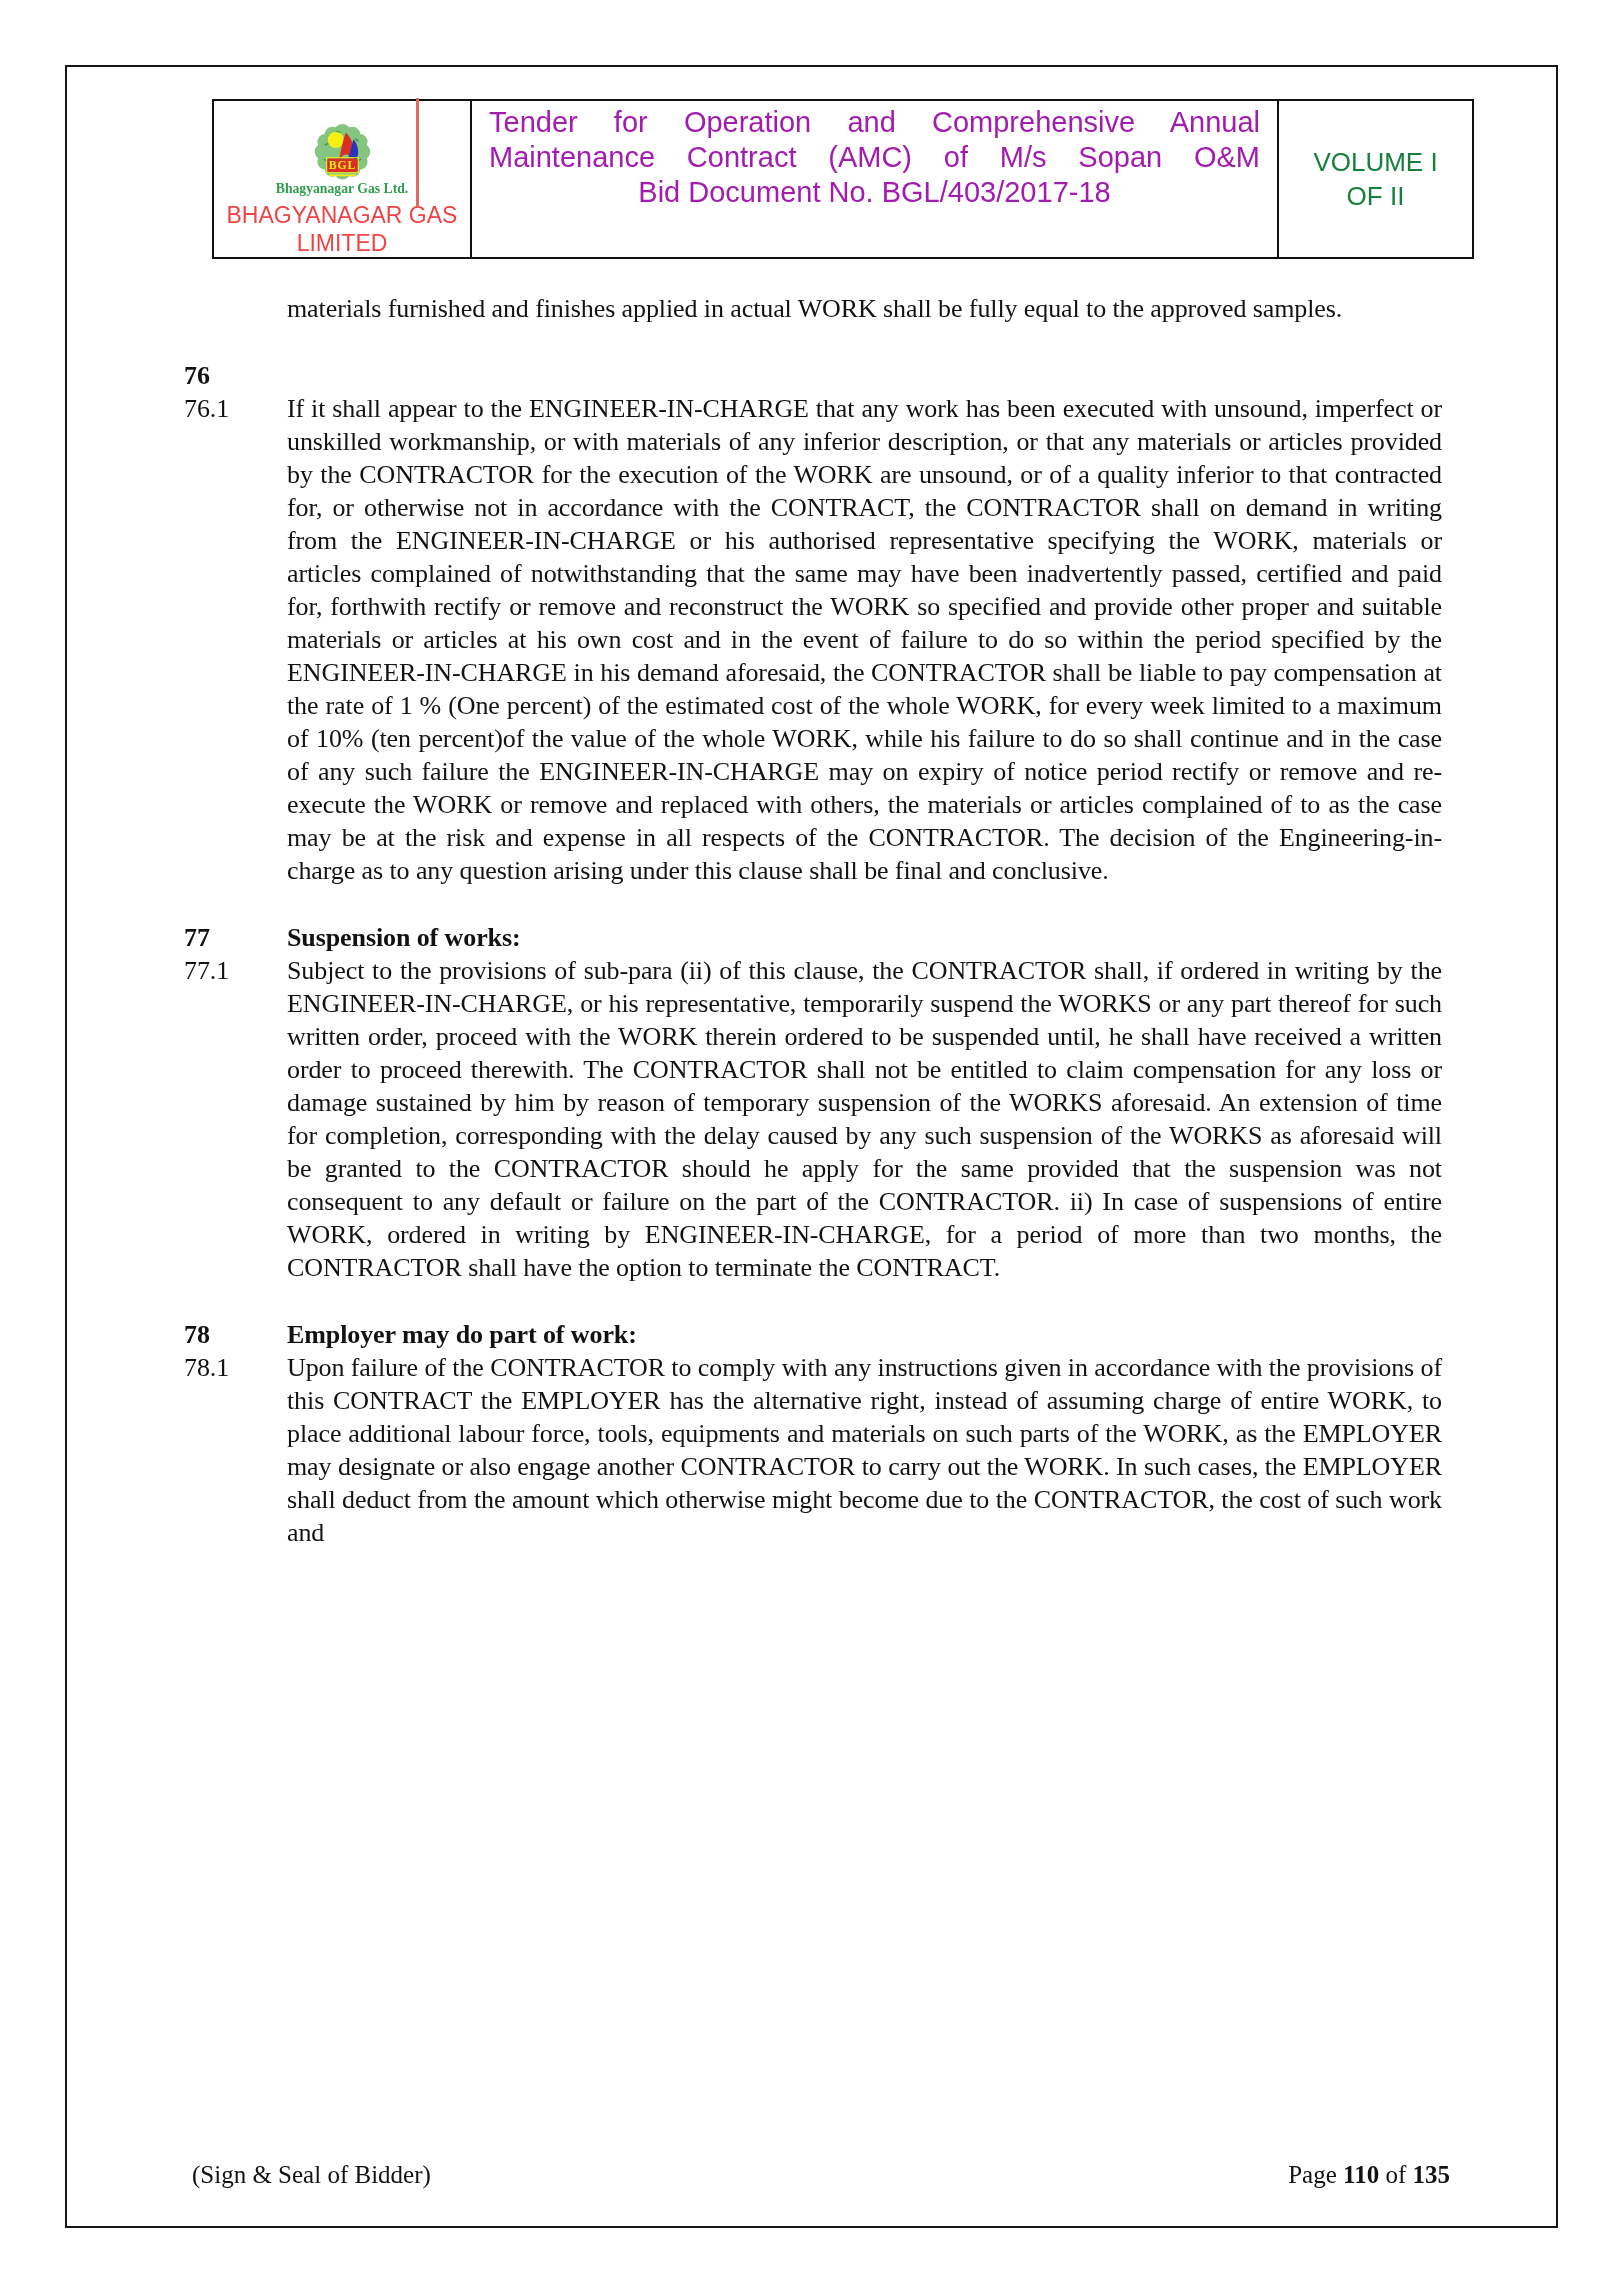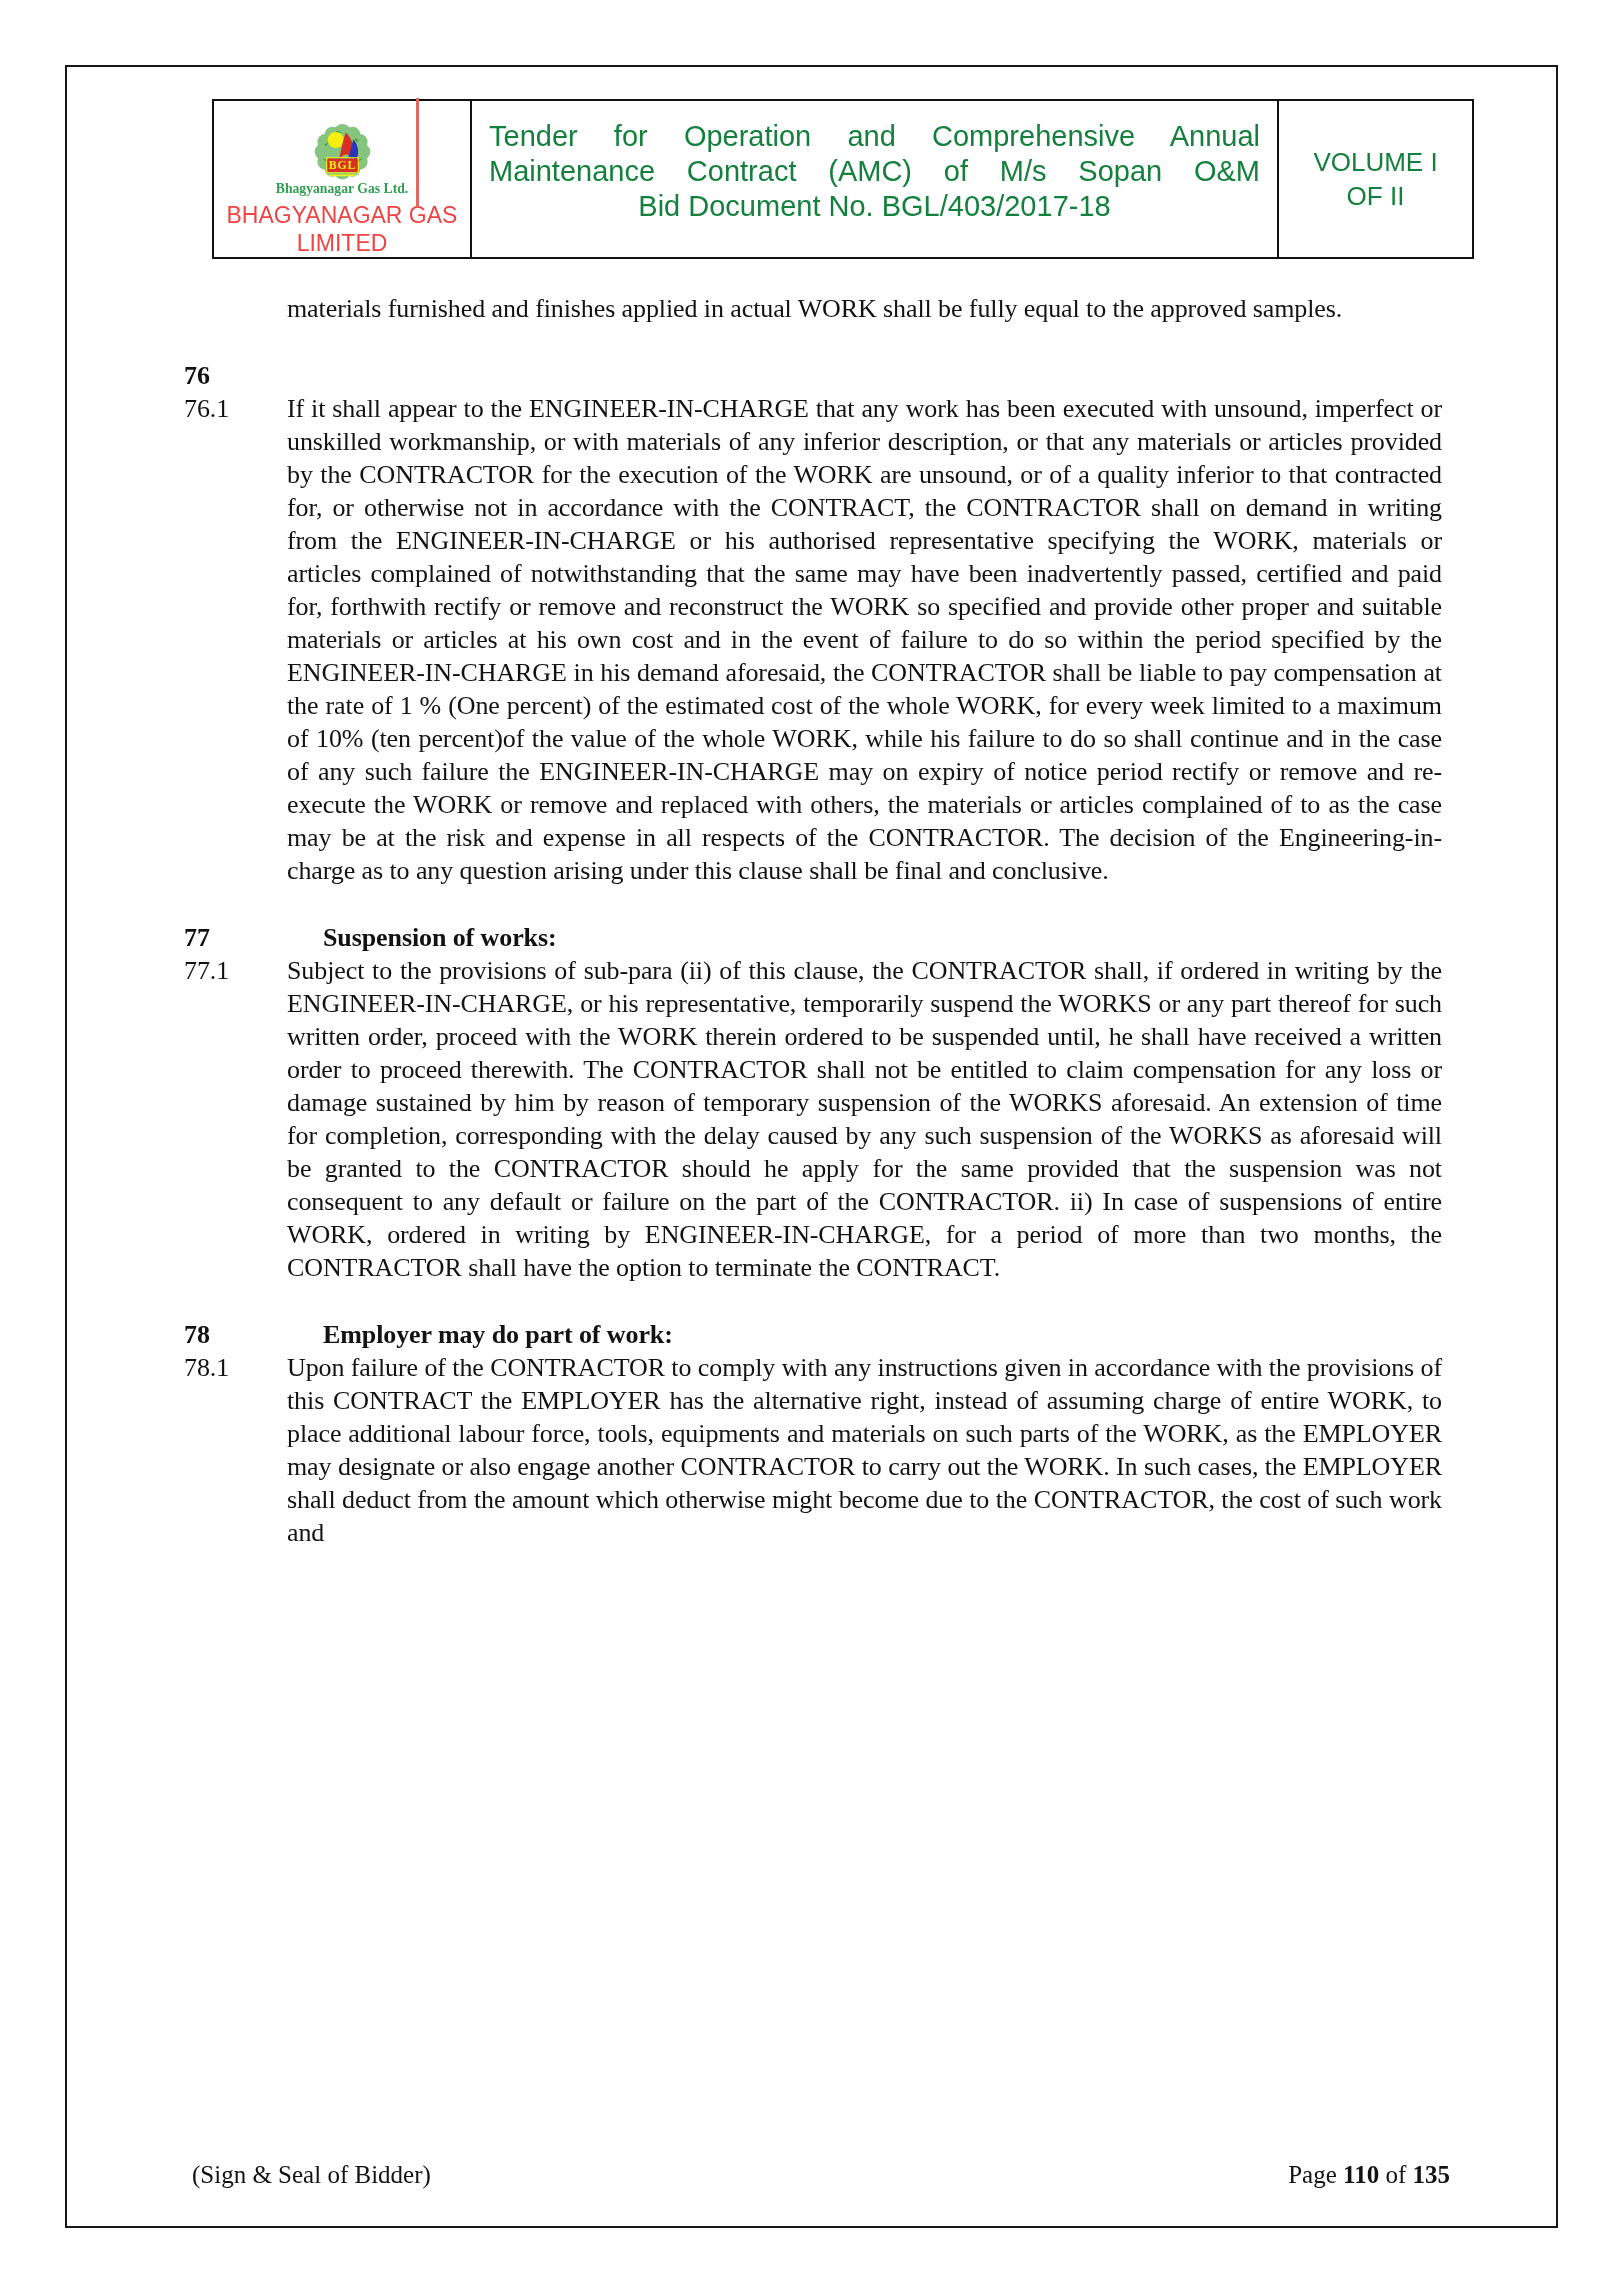--- a/index.html
+++ b/index.html
@@ -15,22 +15,22 @@
   
   .header-table {
     position:absolute; left:212px; top:99px; width:1262px; height:160px;
     border:2.6px solid #111; display:flex; background:#fff;
   }
   .cell-logo {
     width:258px; height:100%; border-right:2.6px solid #111; position:relative;
     display:flex; flex-direction:column; align-items:center; padding-top:23px;
   }
   .cell-title {
-    flex:1; height:100%; border-right:2.6px solid #111; padding:18px 17px 0 17px;
-    font-family:"Liberation Sans", sans-serif; font-size:29px; line-height:35px; color:#15803d;
+    flex:1; height:100%; border-right:2.6px solid #111; padding:4px 17px 0 17px;
+    font-family:"Liberation Sans", sans-serif; font-size:29px; line-height:35px; color:#a21caf;
   }
   .cell-volume {
     width:193px; height:100%; display:flex; flex-direction:column; align-items:center;
     justify-content:center; font-family:"Liberation Sans", sans-serif;
     font-size:26px; line-height:34px; color:#15803d;
   }
   .title-line.justify { text-align:justify; text-align-last:justify; }
   .title-line.left { text-align:left; }
   .title-line.center { text-align:center; }
   .red-rule {
@@ -48,21 +48,21 @@
     margin-top:5.2px; font-family:"Liberation Sans", sans-serif; font-size:23px;
     line-height:27.5px; text-align:center; color:#ef4444;
   }
   
   .content {
     position:absolute; left:184px; top:292px; width:1258px;
     font-size:26px; line-height:33px; letter-spacing:-0.1px;
   }
   .intro { margin-left:103px; text-align:justify; }
   .section { margin-top:34px; }
-  .sec-head { display:flex; font-weight:bold;gap:36px; }
+  .sec-head { display:flex; font-weight:bold; }
   .sec-head .num { width:103px; flex:none; }
   .clause { display:flex; }
   .clause .cnum { width:103px; flex:none; }
   .clause .ctext { flex:1; text-align:justify; }
   
   .footer {
     position:absolute; left:192px; top:2158px; width:1258px; display:flex;
     justify-content:space-between; font-size:25px; line-height:33px;
   }
   .page-info b { font-weight:bold; }

